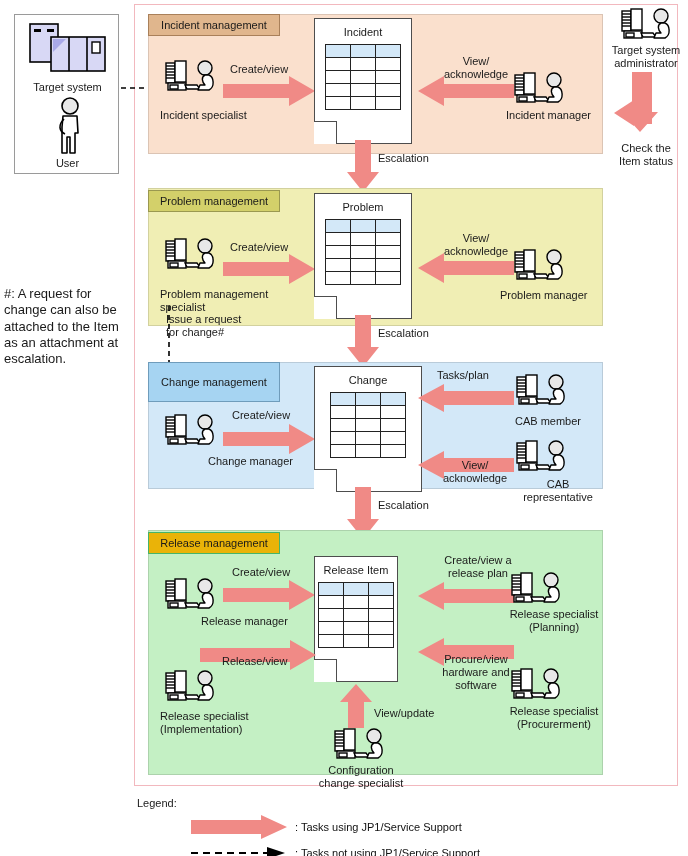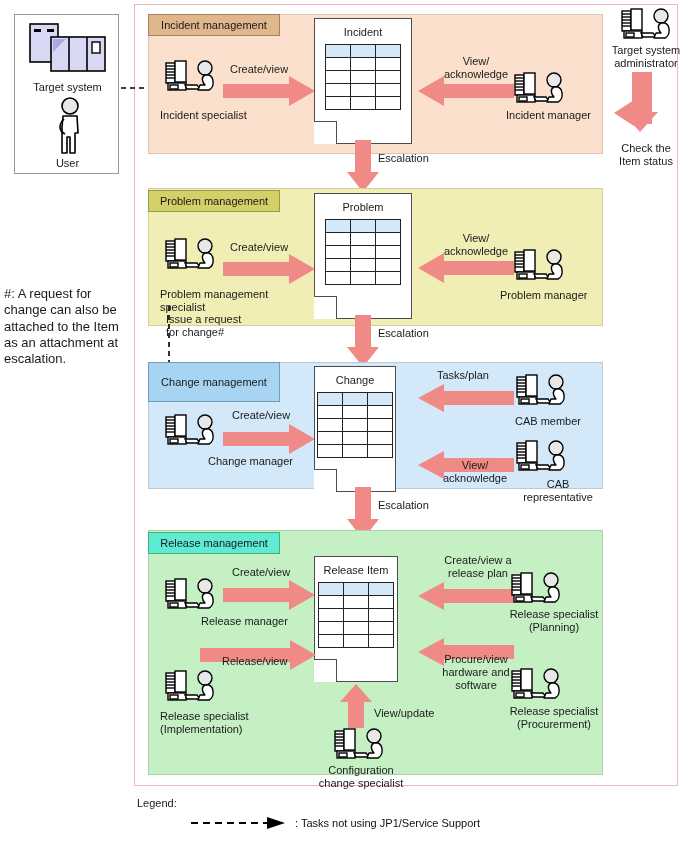--- a/index.html
+++ b/index.html
@@ -24,36 +24,36 @@
   #band-change  {left:148px;top:362px;width:455px;height:127px;background:#d3e8f8;}
   #band-release {left:148px;top:530px;width:455px;height:245px;background:#c4f0c4;}
 
   
   .chip{box-sizing:border-box;border:1px solid #8a8a70;font-size:11px;
         display:flex;align-items:center;justify-content:center;line-height:1.12;
         text-align:center;color:#1a1a1a;}
   #chip-incident{left:148px;top:14px;width:132px;height:22px;background:#e0b68d;border-color:#a9805a;}
   #chip-problem {left:148px;top:190px;width:132px;height:22px;background:#d3d06a;border-color:#9a9850;}
   #chip-change  {left:148px;top:362px;width:132px;height:40px;background:#a6d4f2;border-color:#6f9cbb;}
-  #chip-release {left:148px;top:532px;width:132px;height:22px;background:#5eead4;border-color:#46b468;}
+  #chip-release {left:148px;top:532px;width:132px;height:22px;background:#eab308;border-color:#46b468;}
 
   
   .doc{box-sizing:border-box;background:#fff;border:1px solid #4d4d4d;}
   .doc .doc-title{font-size:11px;text-align:center;padding-top:7px;color:#1a1a1a;}
   .doc .grid{margin:6px auto 0;border-collapse:collapse;}
   .doc .grid td{border:1px solid #222;width:24px;height:12px;padding:0;}
   .doc .grid tr:first-child td{background:#d3e8f8;}
   .fold{position:absolute;left:-1px;bottom:-1px;width:22px;height:22px;
         background:#fff;border-right:1px solid #4d4d4d;border-top:1px solid #4d4d4d;}
   .fold:after{content:"";position:absolute;left:0;top:0;width:0;height:0;
         border-left:22px solid #fff;border-top:22px solid transparent;}
 
   #doc-incident{left:314px;top:18px;width:98px;height:126px;}
   #doc-problem {left:314px;top:193px;width:98px;height:126px;}
-  #doc-change  {left:314px;top:366px;width:82px;height:126px;}
+  #doc-change  {left:314px;top:366px;width:108px;height:126px;}
   #doc-release {left:314px;top:556px;width:84px;height:126px;}
   svg.arrow{position:absolute;overflow:visible;}
   svg.arrow path,svg.arrow polygon{fill:#f08a86;}
 
   
   svg.dash{position:absolute;overflow:visible;}
   svg.dash path{stroke:#000;stroke-width:1.6;fill:none;stroke-dasharray:5 4;}
   svg.dash polygon{fill:#000;}
 
   
@@ -573,20 +573,26 @@
   </g>
   <circle cx="41" cy="8" r="7" fill="#e8e8e8" stroke="#000" stroke-width="1.4"></circle>
   <path d="M45 15 C50 17 51 27 45 30 L34 30 L36 25 L41 25 C38 22 37 17 41 15 Z" fill="#fff" stroke="#000" stroke-width="1.4" stroke-linejoin="round"></path>
 </svg>
 <div class="abs txt ctr" style="left:300px;top:764px;width:122px;"></div>
 <div class="abs txt ctr" style="left:300px;top:764px;width:122px;" id="cfg-label">Configuration
 change specialist</div>
 
 <div class="abs" id="legend">
   <div class="txt">Legend:</div>
+  <div class="leg-row" style="margin-top:4px;margin-left:54px;">
+    <svg width="96" height="24" viewBox="0 0 96 24">
+      <path d="M0 5 L70 5 L70 0 L96 12 L70 24 L70 19 L0 19 Z" fill="#f08a86"></path>
+    </svg>
+    <span class="leg-label">: Tasks using JP1/Service Support</span>
+  </div>
   <div class="leg-row" style="margin-left:54px;">
     <svg width="96" height="14" viewBox="0 0 96 14">
       <path d="M0 7 L76 7" stroke="#000" stroke-width="2" fill="none" stroke-dasharray="7 5"></path>
       <polygon points="76,1 94,7 76,13" fill="#000"></polygon>
     </svg>
     <span class="leg-label">: Tasks not using JP1/Service Support</span>
   </div>
 </div>
 
 </body></html>

